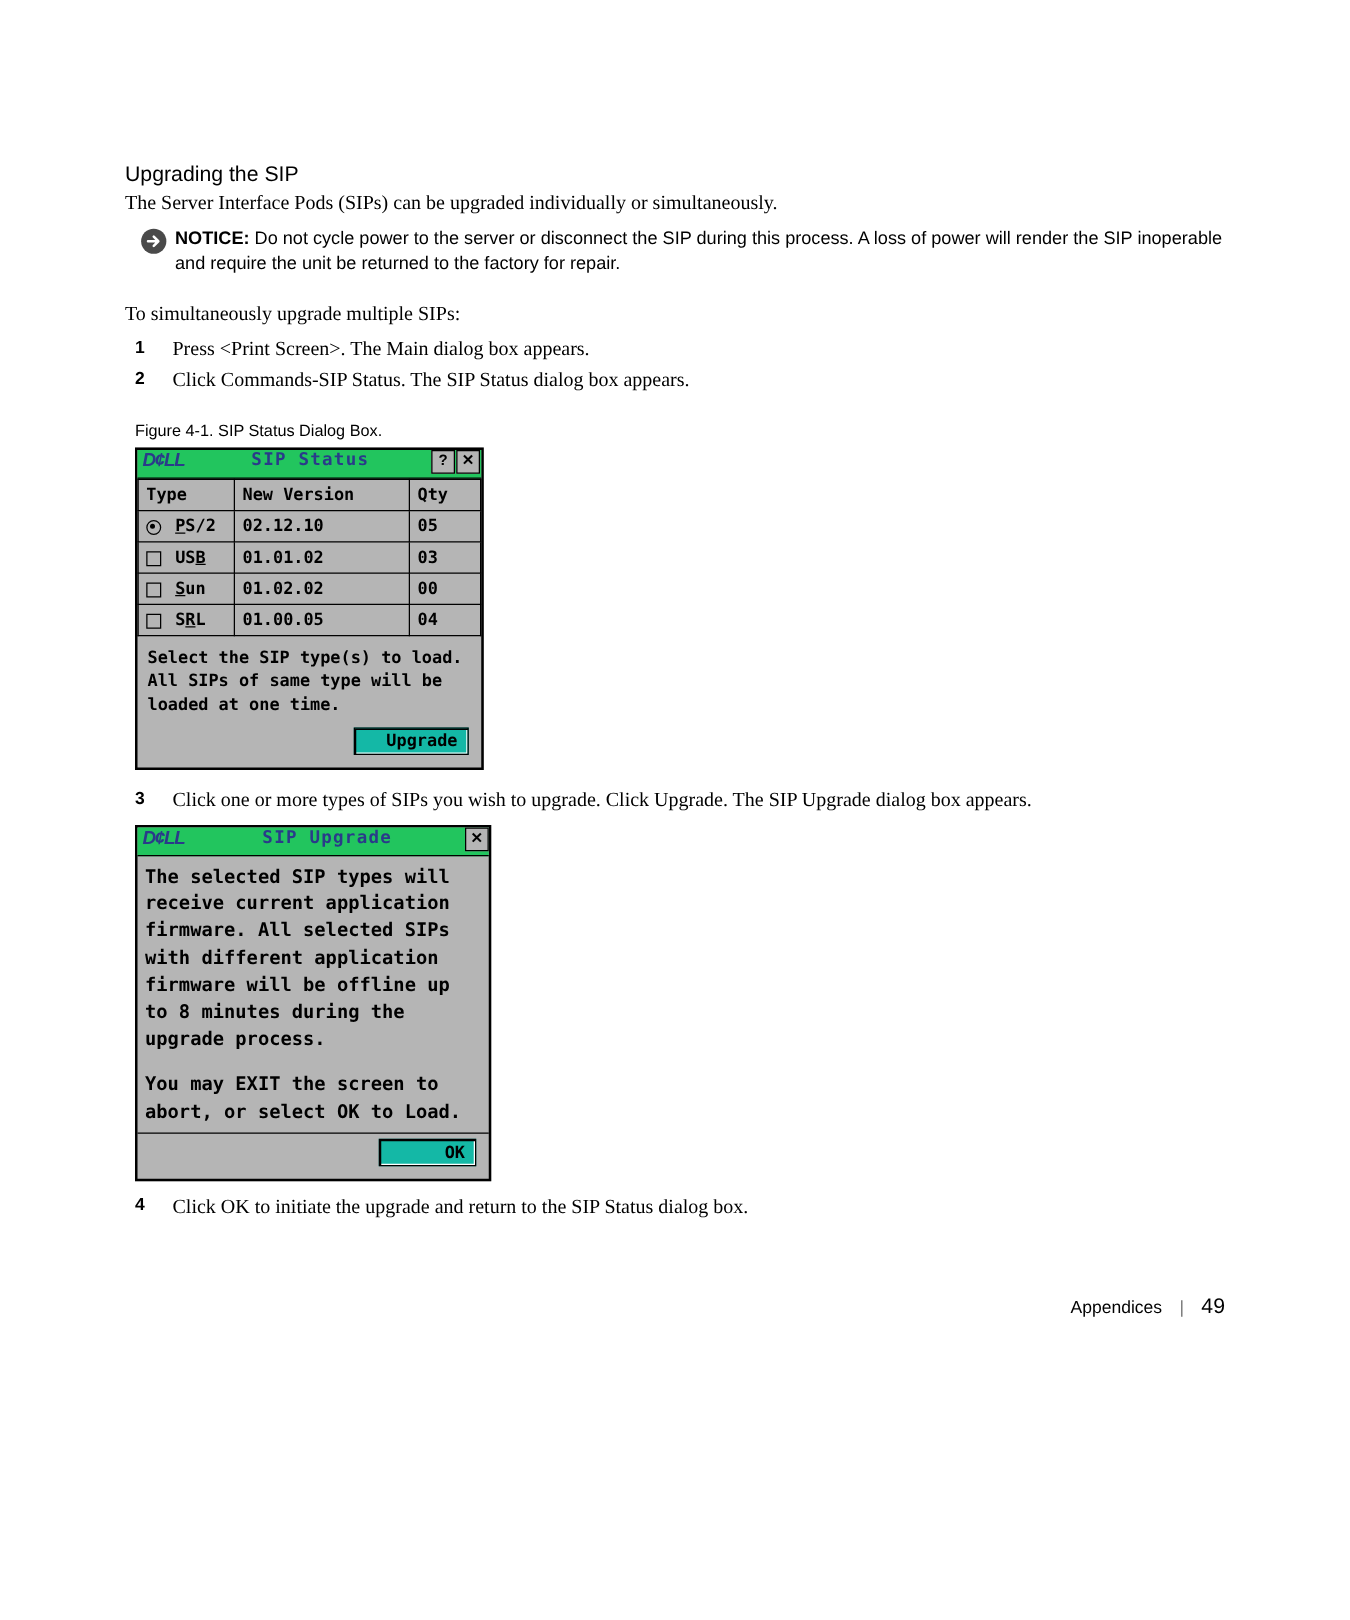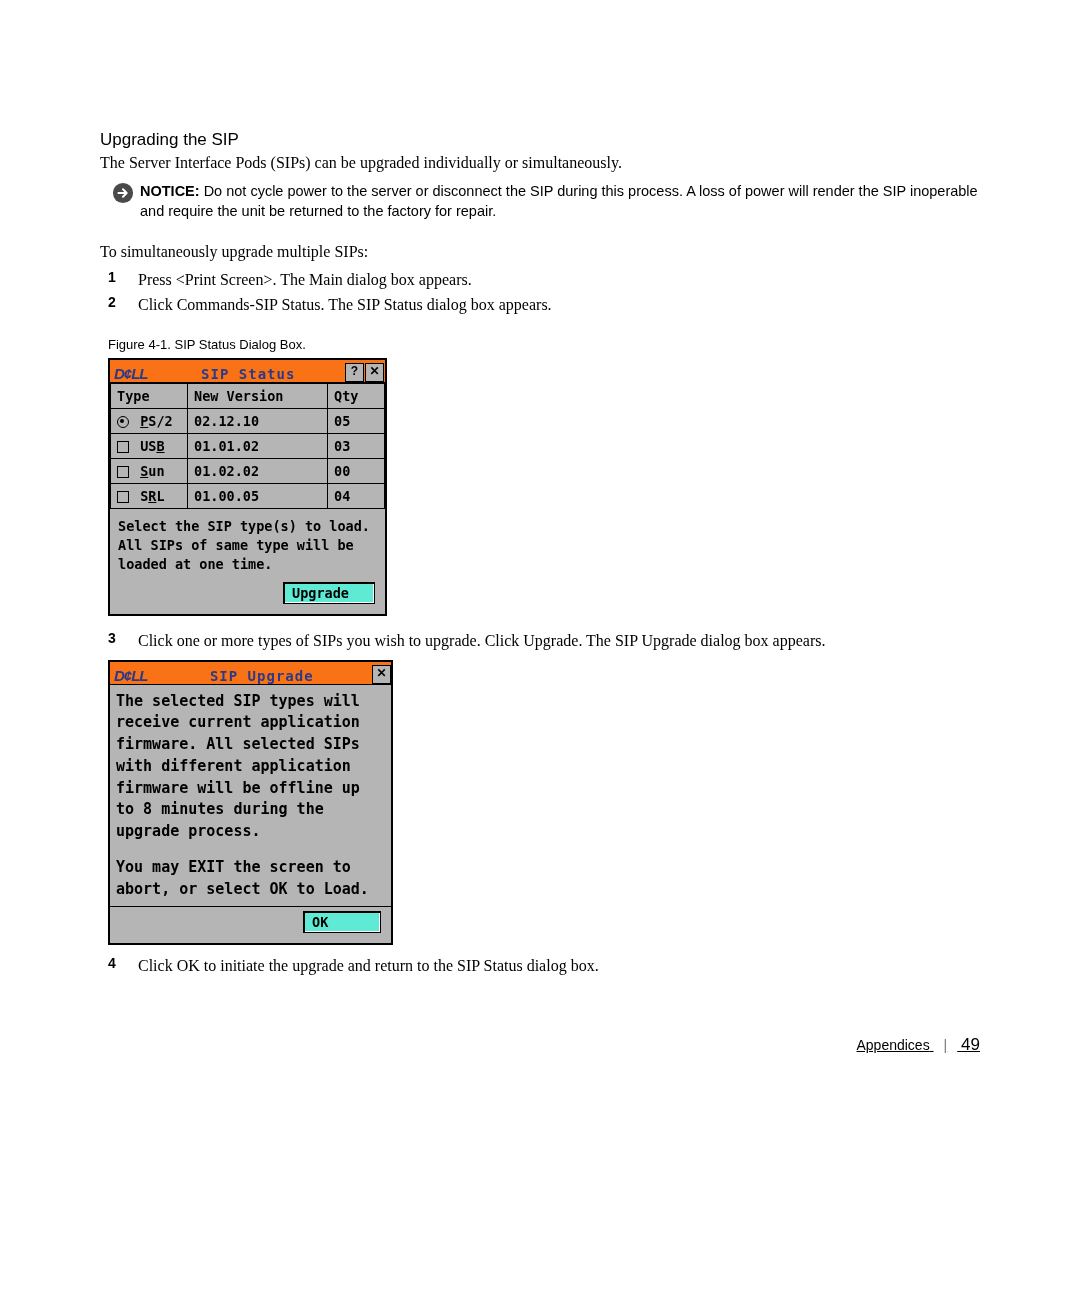--- a/index.html
+++ b/index.html
@@ -75,42 +75,41 @@
   .dlg {
     margin-left: 8px;
     border: 2px solid #000;
     background: #b5b5b5;
     font-family: "Lucida Console", Consolas, monospace;
     font-size: 14px;
     color: #000;
   }
   .dlg1 { width: 275px; }
   .dlg-title {
-    background: #f97316;
+    background: #22c55e;
     border-bottom: 1px solid #000;
     display: flex;
-    align-items: flex-end;
+    align-items: flex-start;
     height: 22px;
   }
   .dlg-logo {
     font-family: Arial, Helvetica, sans-serif;
     font-weight: 900;
     color: #2a3a8a;
     font-size: 15px;
     padding: 0 4px;
     letter-spacing: -1px;
     font-style: italic;
   }
   .dlg-title-text {
     flex: 1;
     text-align: center;
     color: #2a3a8a;
     font-weight: bold;
     letter-spacing: 1px;
-    margin-top: 39px;
   }
   .dlg-title-btns {
     display: flex;
     gap: 0;
   }
   .dlg-title-btn {
     width: 17px;
     height: 17px;
     border: 1px solid #000;
     background: #b5b5b5;
@@ -170,44 +169,43 @@
     line-height: 1.4;
   }
   .dlg-btnrow {
     text-align: right;
     padding: 4px 10px 10px 8px;
   }
   .dlg-btn {
     display: inline-block;
     min-width: 74px;
     border: 1px solid #000;
-    background: #5eead4;
+    background: #14b8a6;
     font-weight: bold;
     font-size: 13.5px;
-    text-align: left;
+    text-align: right;
     padding: 2px 8px;
     box-shadow: 1px 1px 0 #000 inset, -1px -1px 0 #fff inset;
   }
   
   .dlg2 { width: 281px; }
   .dlg2 .dlg-title-btns .dlg-title-btn { margin-right: 0; }
   .dlg2-body {
     padding: 6px 6px 2px 6px;
     font-weight: bold;
     font-size: 15px;
     line-height: 1.45;
   }
   .dlg2-gap { height: 14px; }
   .dlg-divider { border-top: 1px solid #000; margin: 4px 0 0 0; }
   .footer {
     margin-top: 58px;
     text-align: right;
     font-family: Arial, Helvetica, sans-serif;
     font-size: 14px;
-    text-decoration: underline;
   }
   .footer .sep {
     margin: 0 10px;
     color: #777;
   }
   .footer .pagenum {
     font-size: 17px;
   }
 </style>
 </head>

